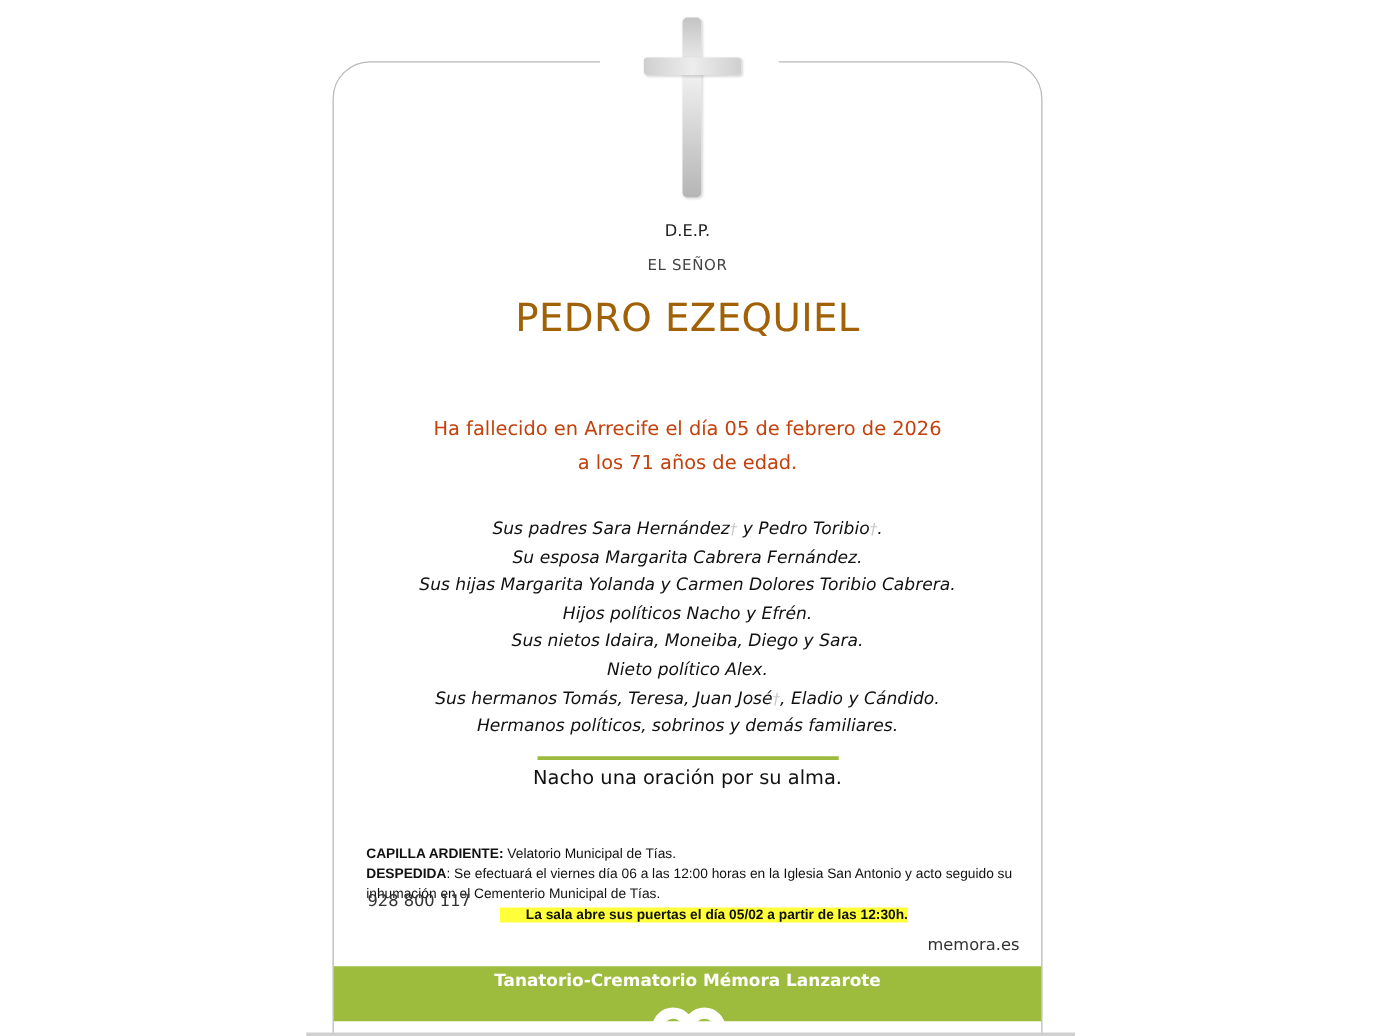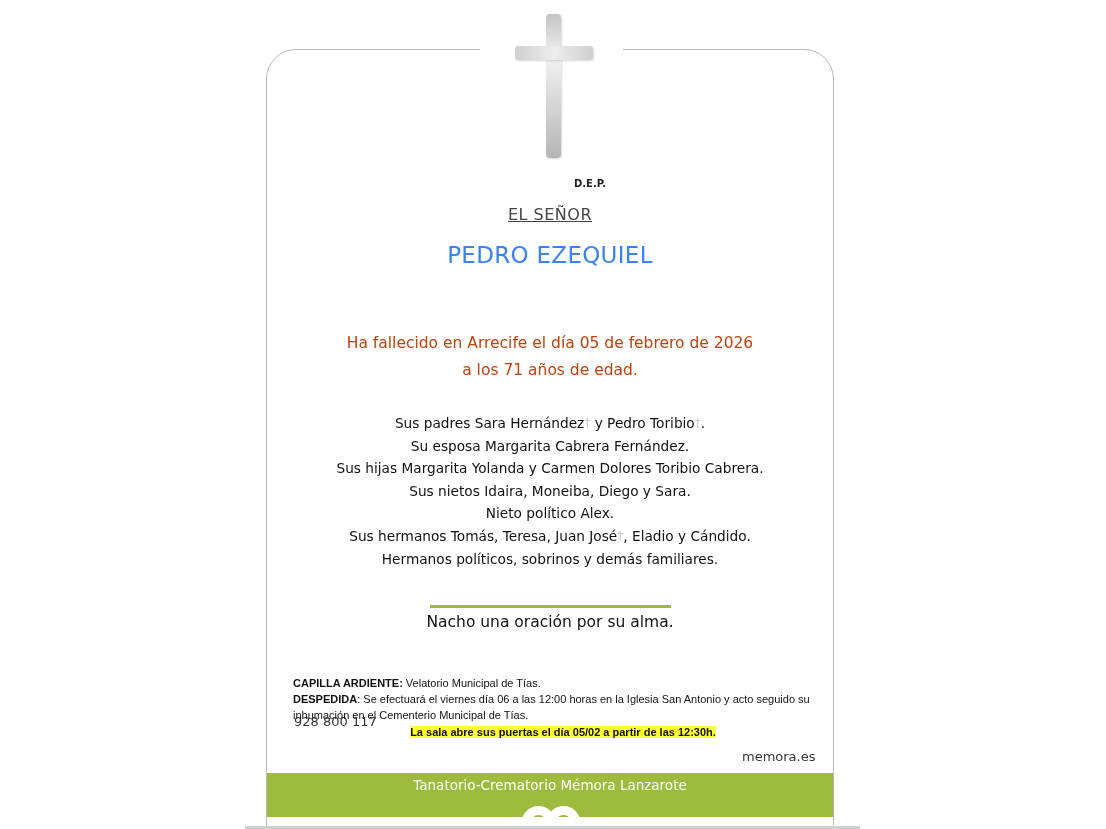--- a/index.html
+++ b/index.html
@@ -5,35 +5,35 @@
   html, body { margin:0; padding:0; background:#ffffff; }
   body { width:1106px; height:829px; position:relative; overflow:hidden; font-family:"DejaVu Sans", sans-serif; color:#111; }
   .card { position:absolute; left:266px; top:49px; width:568px; height:790px; border:1.5px solid #b8b8b8; border-radius:30px 30px 0 0; background:#fff; box-sizing:border-box; }
   .gap { position:absolute; left:480px; top:40px; width:143px; height:20px; background:#fff; }
   .cross { position:absolute; left:515px; top:14px; width:78px; height:144px; }
   .cross .v { position:absolute; left:31px; top:0; width:15px; height:144px; border-radius:4px;
      background:linear-gradient(180deg,#c4c4c4 0%,#f2f2f2 30%,#cfcfcf 70%,#b5b5b5 100%); box-shadow:1px 1px 2px rgba(0,0,0,0.15); }
   .cross .h { position:absolute; left:0; top:32px; width:78px; height:14px; border-radius:3px;
      background:linear-gradient(90deg,#cfcfcf 0%,#ededed 50%,#cfcfcf 100%); box-shadow:1px 1px 2px rgba(0,0,0,0.15); }
   .center { position:absolute; left:266px; width:568px; text-align:center; }
-  .dep { top:178px; font-size:10px; font-weight:bold; color:#222;margin-left:40px; }
-  .senor { top:205px; font-size:16px; color:#444; letter-spacing:0.5px;text-decoration:underline; }
-  .name { top:236px; font-size:23px; line-height:38px; color:#3b82f6; letter-spacing:0.3px; }
+  .dep { top:178px; font-size:13px; font-weight:normal; color:#222; }
+  .senor { top:205px; font-size:12px; color:#444; letter-spacing:0.5px; }
+  .name { top:236px; font-size:31px; line-height:38px; color:#a16207; letter-spacing:0.3px; }
   .fall { top:330px; font-size:15.5px; line-height:27px; color:#c2410c; }
-  .family { top:412px; font-size:13.7px; line-height:22.6px; color:#111; }
+  .family { top:412px; font-size:13.7px; line-height:22.6px; color:#111;font-style:italic; }
   .dag { color:#c8c8c8; font-size:12px; vertical-align:top; }
   .rule { position:absolute; left:430px; top:605px; width:241px; height:3px; background:#9dbb3c; }
   .pray { top:613px; font-size:15.5px; color:#111; }
   .info { position:absolute; left:293px; top:675px; width:540px; font-family:"Liberation Sans", sans-serif; font-size:11px; line-height:16.2px; color:#111; }
   .info b { font-weight:bold; }
   .hl { text-align:center; }
-  .hl span { background:#ffff3a; font-weight:bold; }
+  .hl span { background:#ffff3a; font-weight:bold;padding-left:21px; }
   .phone { position:absolute; left:294px; top:714px; font-size:13px; color:#333; }
   .web { position:absolute; left:742px; top:749px; font-size:13px; color:#333; }
-  .footer { position:absolute; left:267px; top:773px; width:566px; height:44px; background:#9dbb3c; }
+  .footer { position:absolute; left:267px; top:773px; width:566px; height:44px; background:#9dbb3c;font-weight:bold; }
   .footer .title { position:absolute; left:0; top:4px; width:566px; text-align:center; color:#fff; font-size:13.5px; }
   .logo { position:absolute; left:255px; top:32px; width:58px; height:30px; }
   .bottomline { position:absolute; left:245px; top:826px; width:615px; height:3px; background:#d0d0d0; }
 </style>
 </head>
 <body>
 
 <div class="card"></div>
 <div class="gap"></div>
 <div class="cross">
@@ -49,20 +49,21 @@
 
 <div class="center fall">
   <div>Ha fallecido en Arrecife el día 05 de febrero de 2026</div>
   <div>a los 71 años de edad.</div>
 </div>
 
 <div class="center family">
   <div><span>Sus padres Sara Hernández</span><span class="dag">†</span><span> y Pedro Toribio</span><span class="dag">†</span><span>.</span></div>
   <div>Su esposa Margarita Cabrera Fernández.</div>
   <div>Sus hijas Margarita Yolanda y Carmen Dolores Toribio Cabrera.</div>
+  <div>Hijos políticos Nacho y Efrén.</div>
   <div>Sus nietos Idaira, Moneiba, Diego y Sara.</div>
   <div>Nieto político Alex.</div>
   <div><span>Sus hermanos Tomás, Teresa, Juan José</span><span class="dag">†</span><span>, Eladio y Cándido.</span></div>
   <div>Hermanos políticos, sobrinos y demás familiares.</div>
 </div>
 
 <div class="rule"></div>
 <div class="center pray">Nacho una oración por su alma.</div>
 
 <div class="info">

